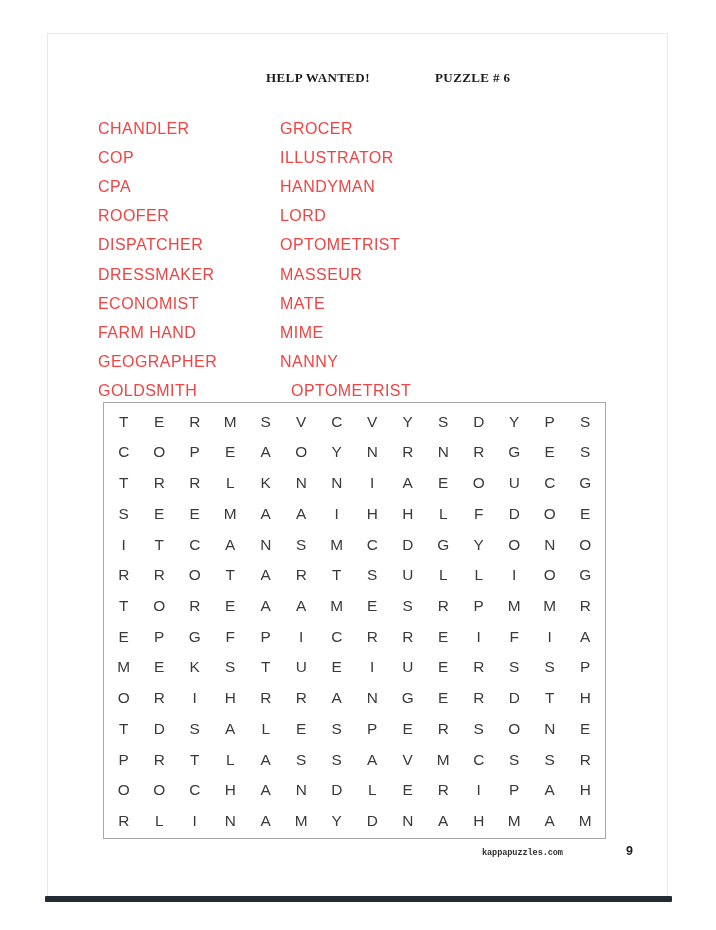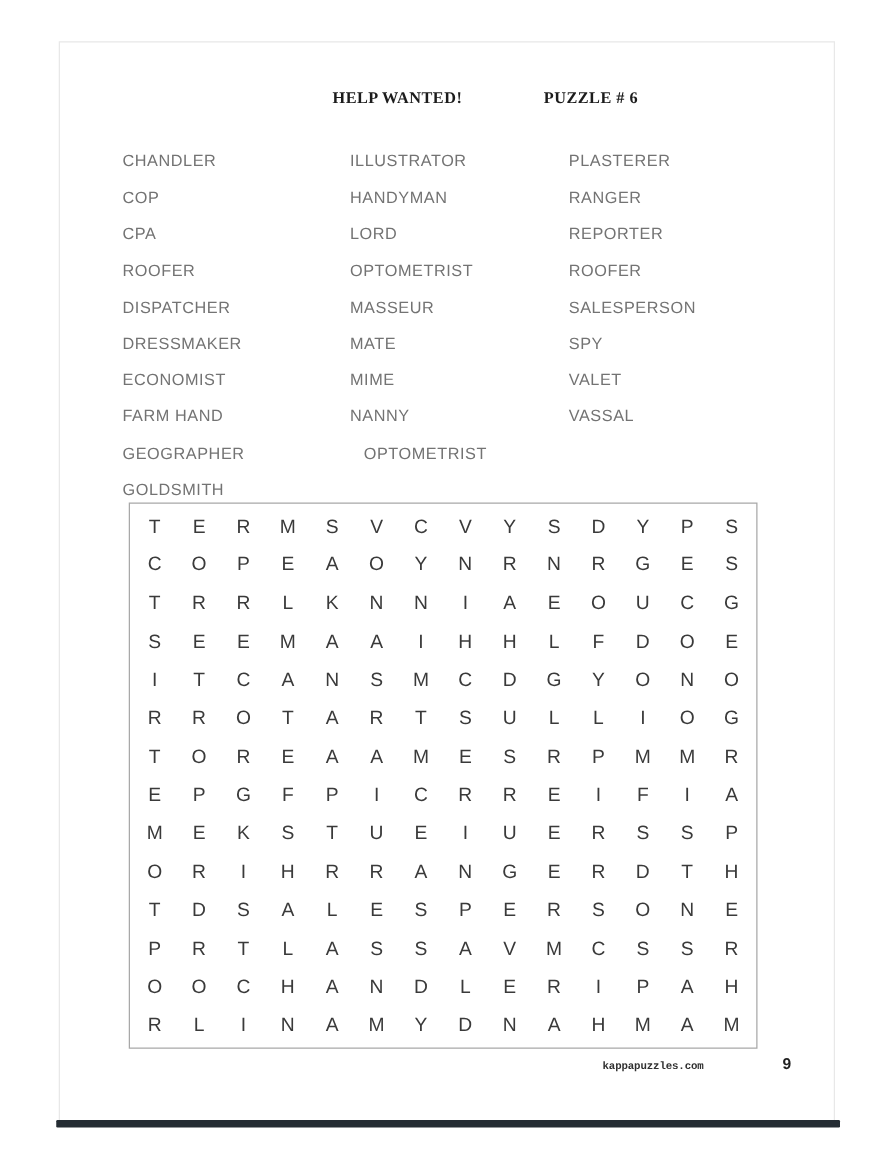--- a/index.html
+++ b/index.html
@@ -71,23 +71,23 @@
   .word-col {
     position: absolute;
     top: 0;
   }
   .word-col.col-0 { left: 50px; }
   .word-col.col-1 { left: 232px; }
   .word-col.col-2 { left: 407px; }
 
   .word-item {
     font-family: "Liberation Sans", sans-serif;
-    font-size: 13px;
+    font-size: 16px;
     letter-spacing: 0.45px;
-    color: #737373;
+    color: #ef4444;
     line-height: 1;
     height: 29.2px;
     display: flex;
     align-items: center;
     white-space: nowrap;
   }
   .word-item.indent { padding-left: 11px; }
 
   
   #grid-box {
@@ -167,41 +167,32 @@
       <div class="word-item">ROOFER</div>
       <div class="word-item">DISPATCHER</div>
       <div class="word-item">DRESSMAKER</div>
       <div class="word-item">ECONOMIST</div>
       <div class="word-item">FARM HAND</div>
       <div class="word-item">GEOGRAPHER</div>
       <div class="word-item">GOLDSMITH</div>
     </div>
 
     <div class="word-col col-1">
+      <div class="word-item">GROCER</div>
       <div class="word-item">ILLUSTRATOR</div>
       <div class="word-item">HANDYMAN</div>
       <div class="word-item">LORD</div>
       <div class="word-item">OPTOMETRIST</div>
       <div class="word-item">MASSEUR</div>
       <div class="word-item">MATE</div>
       <div class="word-item">MIME</div>
       <div class="word-item">NANNY</div>
       <div class="word-item indent">OPTOMETRIST</div>
     </div>
 
-    <div class="word-col col-2">
-      <div class="word-item">PLASTERER</div>
-      <div class="word-item">RANGER</div>
-      <div class="word-item">REPORTER</div>
-      <div class="word-item">ROOFER</div>
-      <div class="word-item">SALESPERSON</div>
-      <div class="word-item">SPY</div>
-      <div class="word-item">VALET</div>
-      <div class="word-item">VASSAL</div>
-    </div>
   </div>
 
   <div id="grid-box">
     <div id="grid" style="grid-template-columns: repeat(14, 1fr);">
         <div class="grid-cell">T</div>
         <div class="grid-cell">E</div>
         <div class="grid-cell">R</div>
         <div class="grid-cell">M</div>
         <div class="grid-cell">S</div>
         <div class="grid-cell">V</div>

